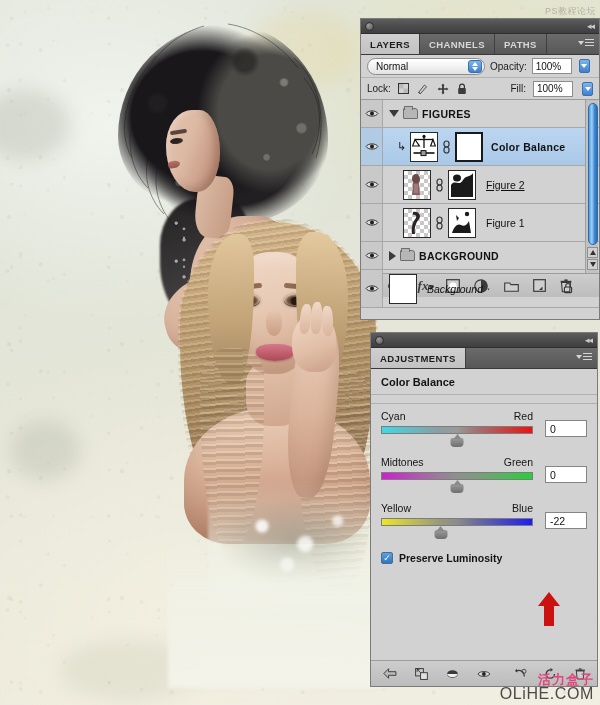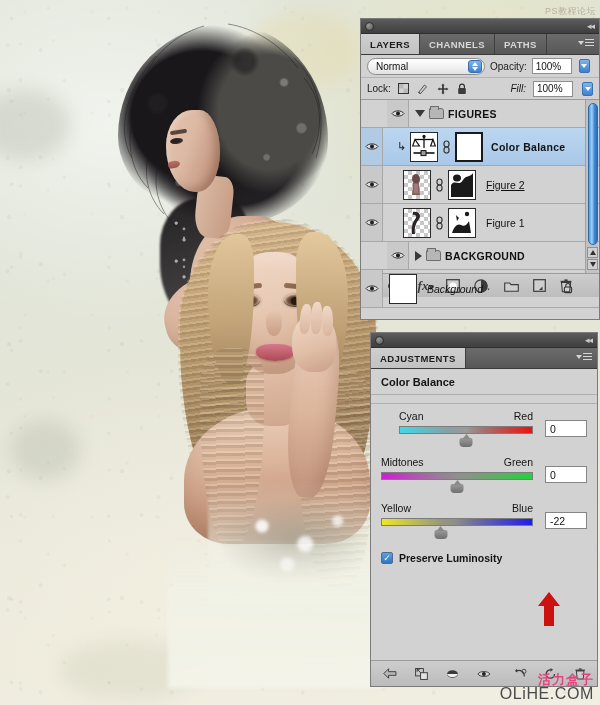--- a/index.html
+++ b/index.html
@@ -337,21 +337,21 @@
   }
   .lock-icons { display: flex; align-items: center; gap: 8px; }
 
   .layer-list { position: relative; background: #d2d2d2; }
   .layer-row {
     display: flex; align-items: center; height: 38px;
     border-bottom: 1px solid #a8a8a8;
     position: relative;
   }
   .layer-row.selected { background: linear-gradient(180deg, #bcd6f0, #a9c8e8); }
-  .layer-row.short { height: 28px; padding-left: 26px; }
+  .layer-row.short { height: 28px; }
   .eye-cell {
     width: 22px; height: 100%; display: flex; align-items: center; justify-content: center;
     border-right: 1px solid #a8a8a8; background: #c9c9c9;
   }
   .layer-row.selected .eye-cell { background: #b2cbe4; }
   .layer-body { flex: 1; display: flex; align-items: center; gap: 4px; padding-left: 6px; height: 100%; }
   .disclosure { width: 0; height: 0; border-top: 5px solid transparent;
     border-bottom: 5px solid transparent; border-left: 7px solid #3a3a3a; }
   .disclosure.open { border-left: 5px solid transparent; border-right: 5px solid transparent;
     border-top: 7px solid #3a3a3a; border-bottom: 0; }
@@ -609,21 +609,21 @@
           <path d="M1.5 9.5 L3.6 10.5" stroke="#333" stroke-width=".8"></path>
         </svg>
         <svg width="12" height="12" viewBox="0 0 12 12">
           <path d="M6 .6 L7.6 2.6 H6.9 V5.3 H9.4 V4.5 L11.4 6 L9.4 7.6 V6.8 H6.9 V9.4 H7.6 L6 11.4 L4.4 9.4 H5.1 V6.8 H2.6 V7.6 L.6 6 L2.6 4.5 V5.3 H5.1 V2.6 H4.4 Z" fill="#3a3a3a"></path>
         </svg>
         <svg width="10" height="12" viewBox="0 0 10 12">
           <path d="M2.6 5.2 V3.6 a2.4 2.4 0 0 1 4.8 0 V5.2" fill="none" stroke="#333" stroke-width="1.2"></path>
           <rect x="1.2" y="5" width="7.6" height="6" rx="1" fill="#3b3b3b"></rect>
         </svg>
       </div>
-      <span class="opt-label" style="margin-left:auto;font-style:italic;">Fill:</span>
+      <span class="opt-label" style="margin-left:auto;">Fill:</span>
       <div class="num-field">
         <span>100%</span>
       </div>
       <div class="num-drop">
           <i></i>
         </div>
     </div>
 
     <div class="layer-list" style="height:173px; position:relative;">
 
@@ -832,21 +832,21 @@
             <i></i>
           </span>
       </div>
     </div>
 
     <div class="adj-title">Color Balance</div>
 
 
     <div style="height:1px; background:#b0b0b0; margin:8px 0 2px;"></div>
 
-    <div class="slider-block" style="padding-right:64px;margin-left:18px;">
+    <div class="slider-block" style="padding-right:64px;">
       <div class="slider-head">
         <span>Cyan</span>
         <span>Red</span>
       </div>
       <div class="slider-track tr-cr">
         <span class="slider-knob" style="left:50%;"></span>
       </div>
       <div class="slider-value" style="top:14px;">
         <span>0</span>
       </div>

